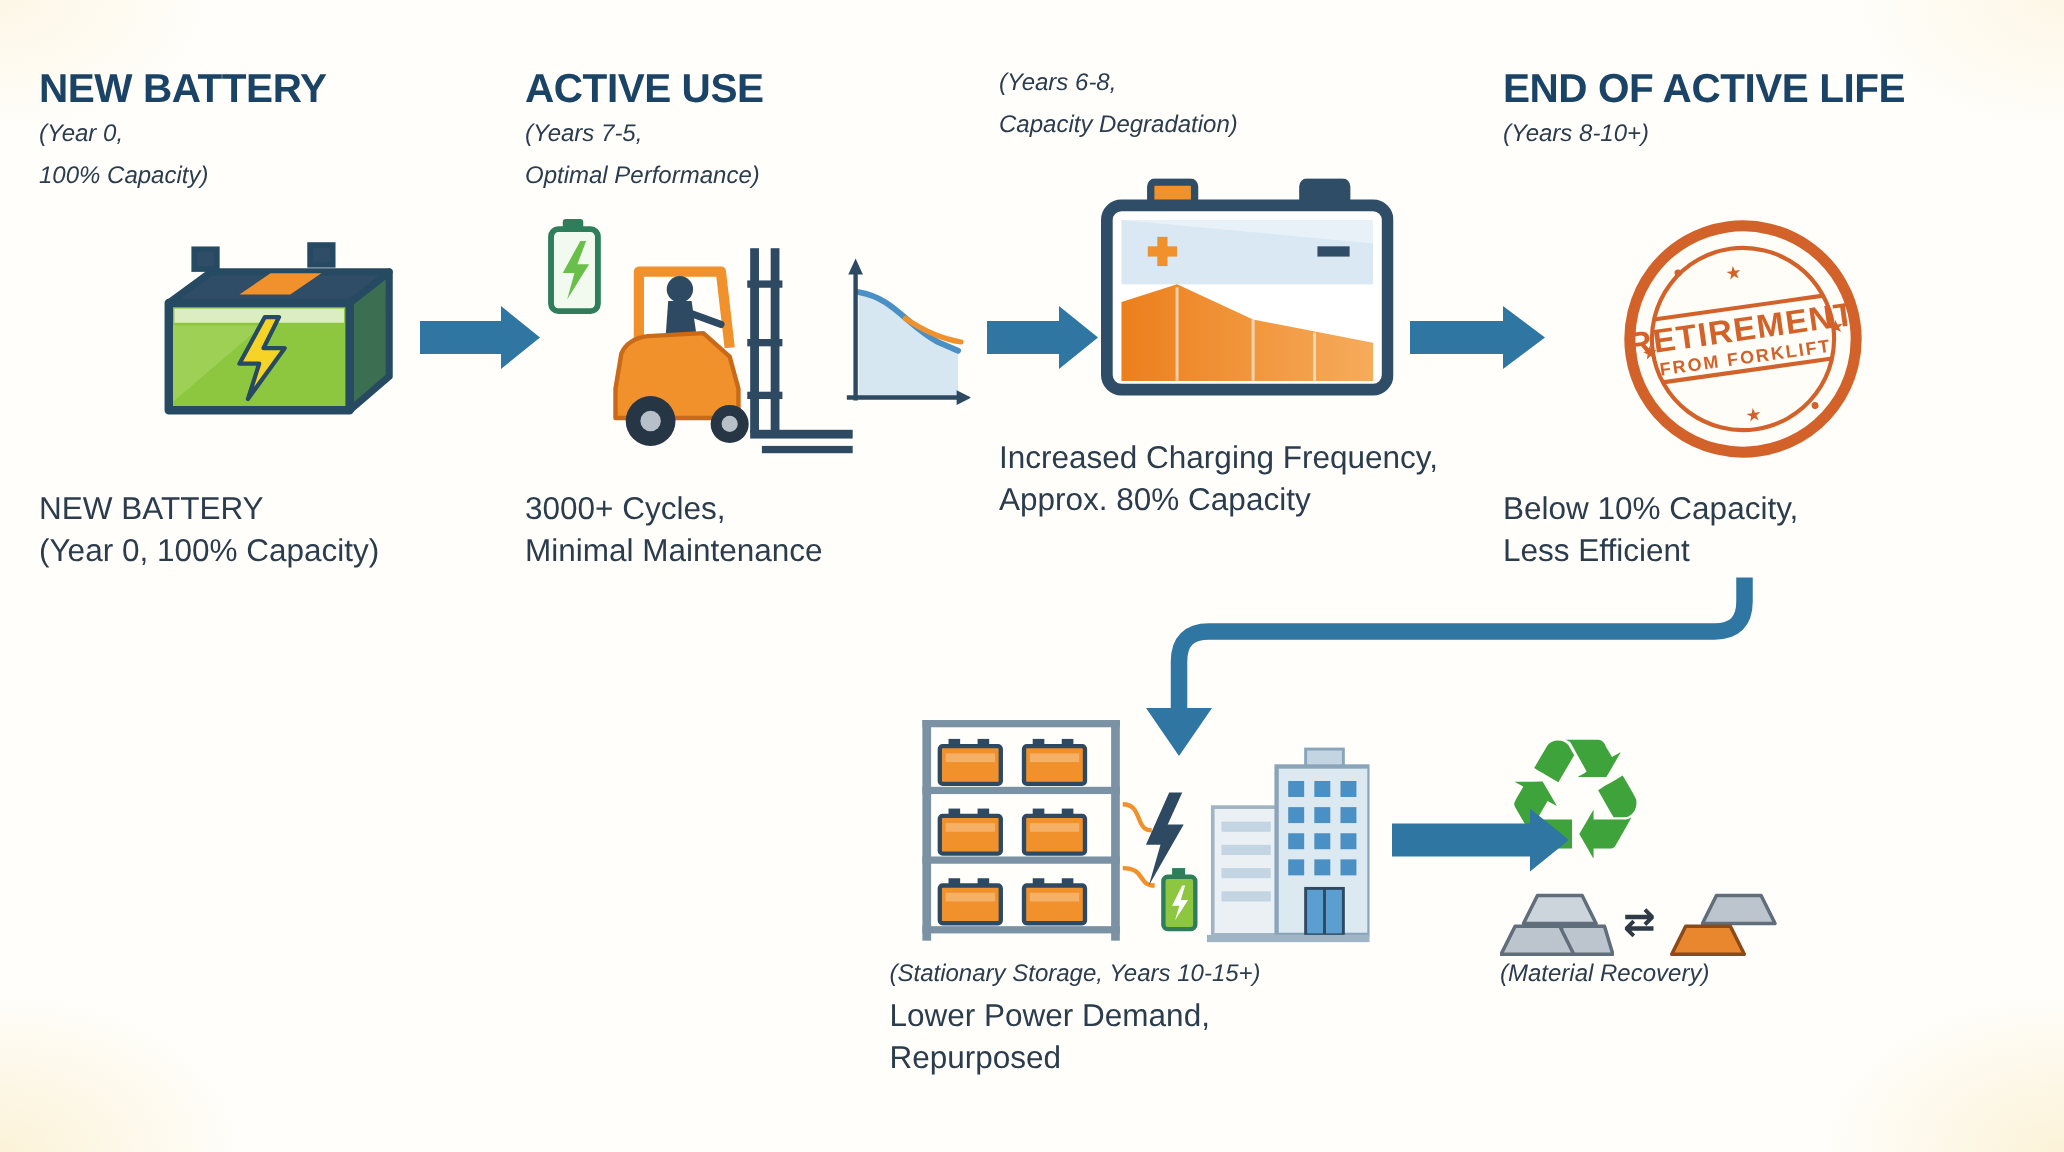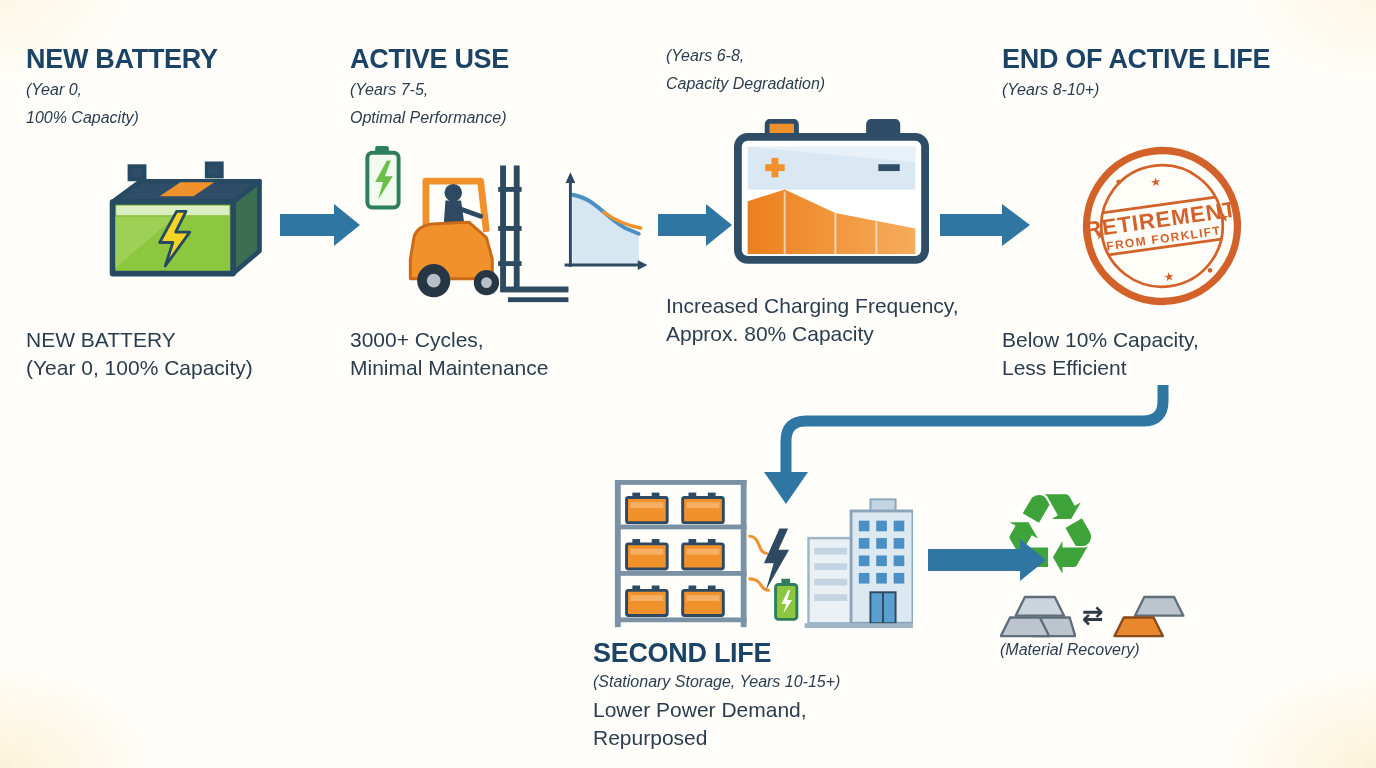--- a/index.html
+++ b/index.html
@@ -262,21 +262,20 @@
             <rect x="254" y="98" width="11" height="11"></rect>
               <rect x="272" y="98" width="11" height="11"></rect>
               <rect x="290" y="98" width="11" height="11"></rect>
           </g>
           <rect x="266" y="118" width="26" height="32" fill="#5a9fd0" stroke="#2e4a62" stroke-width="2"></rect>
           <line x1="279" y1="118" x2="279" y2="150" stroke="#2e4a62" stroke-width="2"></line>
           <rect x="198" y="150" width="114" height="5" fill="#9fb4c4"></rect>
         </g>
       </svg>
     </div>
-    <h2>SECOND LIFE</h2>
     <div class="subtitle">(Stationary Storage, Years 10-15+)</div>
     <div class="caption">Lower Power Demand,
 Repurposed</div>
   </section>
 
   <section class="stage stage-bottom" style="left:1000px;top:478px;width:320px">
     <div class="icon-wrap" style="flex-direction:column;justify-content:flex-start">
       <div class="recycle-glyph">♻</div>
       <div class="ingot-row">
         <svg width="76" height="54" viewBox="0 0 80 58">

